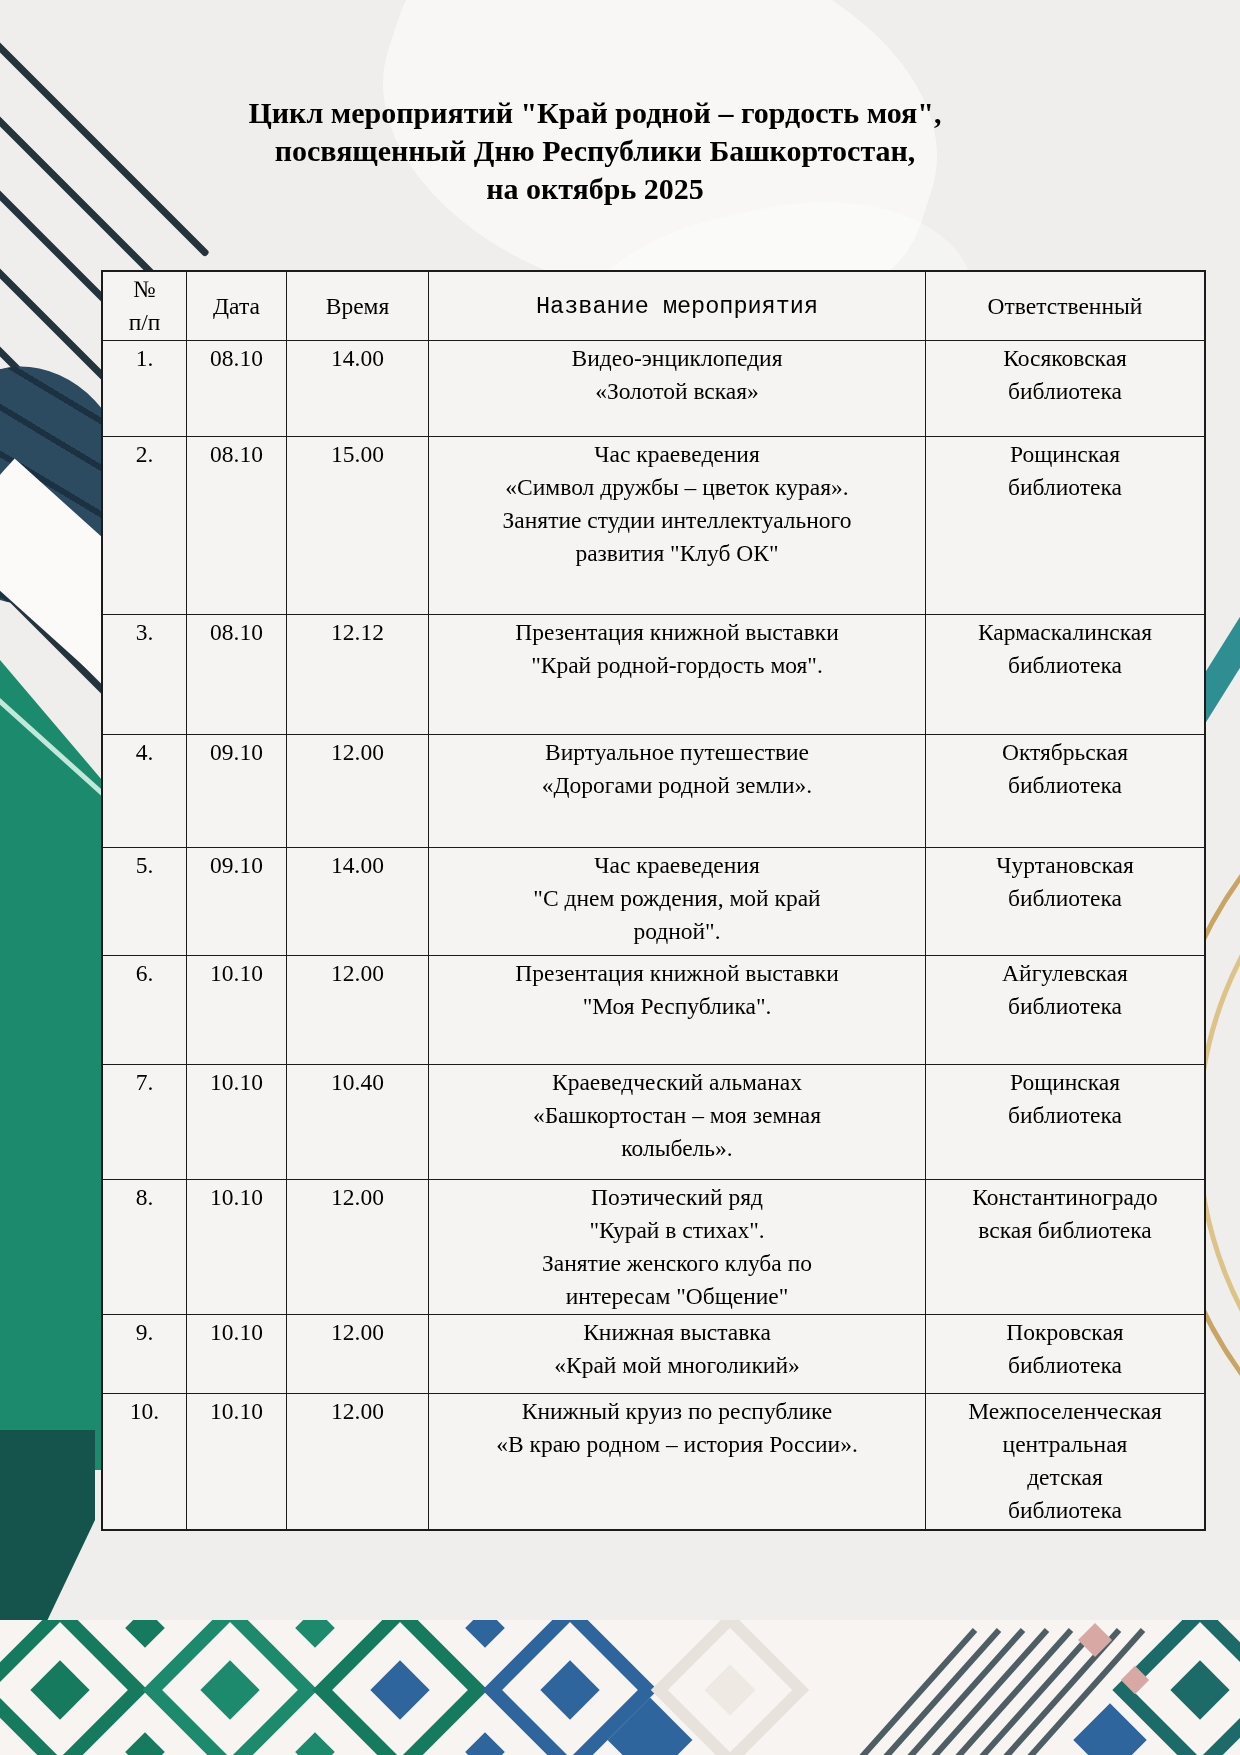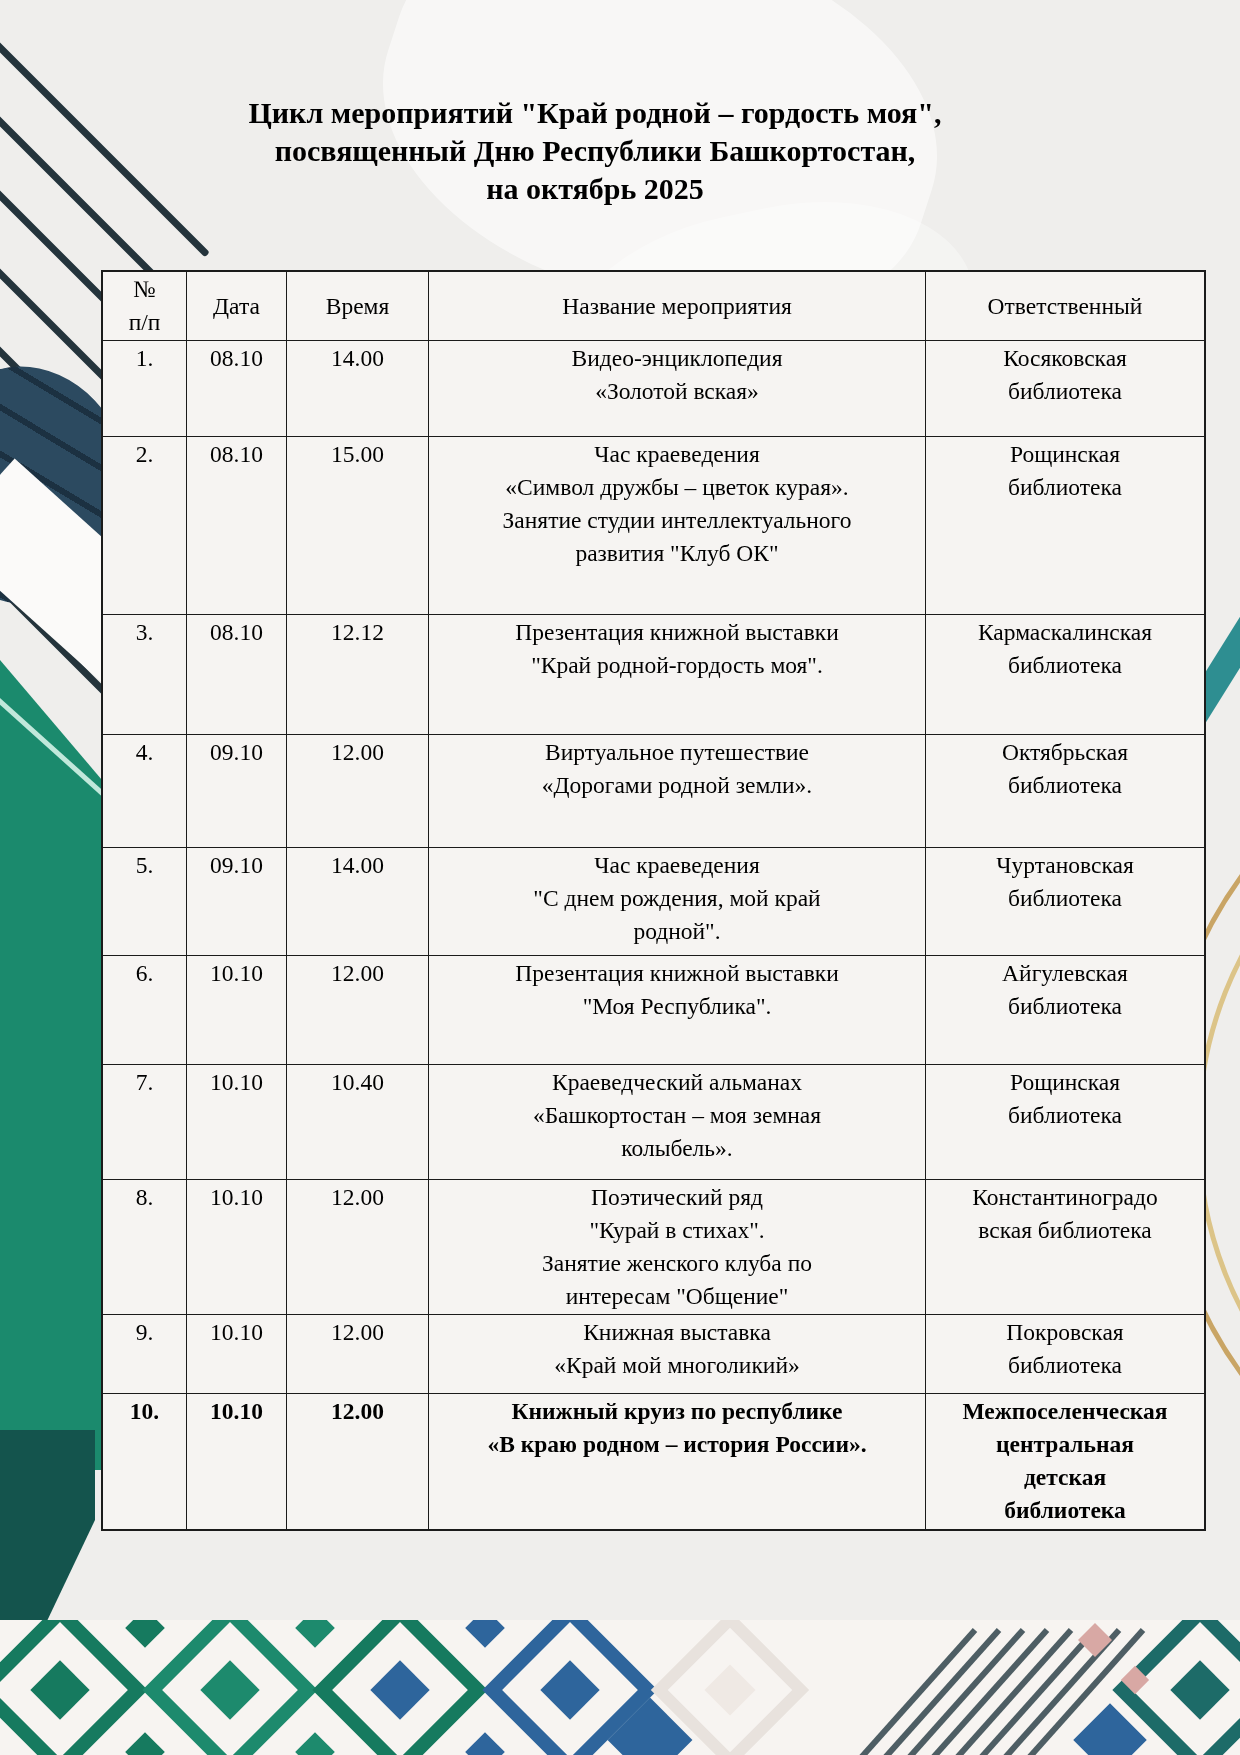--- a/index.html
+++ b/index.html
@@ -44,31 +44,31 @@
   
   table.events{position:absolute;left:101px;top:270px;width:1057px;
     border-collapse:collapse;table-layout:fixed;background:#f6f4f2;
     border:2px solid #1b1b1b;}
   table.events th,table.events td{border:1px solid #1b1b1b;
     font-size:23.5px;line-height:33px;text-align:center;white-space:pre-line;
     padding:1px 4px;overflow:hidden;}
   table.events th{font-weight:normal;vertical-align:middle;height:63px;}
   table.events td{vertical-align:top;}
   .col-num{width:75px;}.col-date{width:91px;}.col-time{width:133px;}
-  .col-name{width:488px;}.col-resp{width:270px;}
+  .col-name{width:488px;font-family:Liberation Mono, monospace;}.col-resp{width:270px;}
   tbody tr:nth-child(1) td{height:93px;}
   tbody tr:nth-child(2) td{height:175px;}
   tbody tr:nth-child(3) td{height:117px;}
   tbody tr:nth-child(4) td{height:110px;}
   tbody tr:nth-child(5) td{height:105px;}
   tbody tr:nth-child(6) td{height:106px;}
   tbody tr:nth-child(7) td{height:112px;}
   tbody tr:nth-child(8) td{height:129px;}
   tbody tr:nth-child(9) td{height:76px;}
-  tbody tr:nth-child(10) td{height:133px;font-weight:bold;}
+  tbody tr:nth-child(10) td{height:133px;}
   tbody tr:nth-child(11) td{height:70px;}
   tbody tr:nth-child(12) td{height:65px;}
 </style>
 </head>
 <body>
 
 <div class="page">
 
   <div class="soft-shape soft1"></div>
   <div class="soft-shape soft2"></div>

